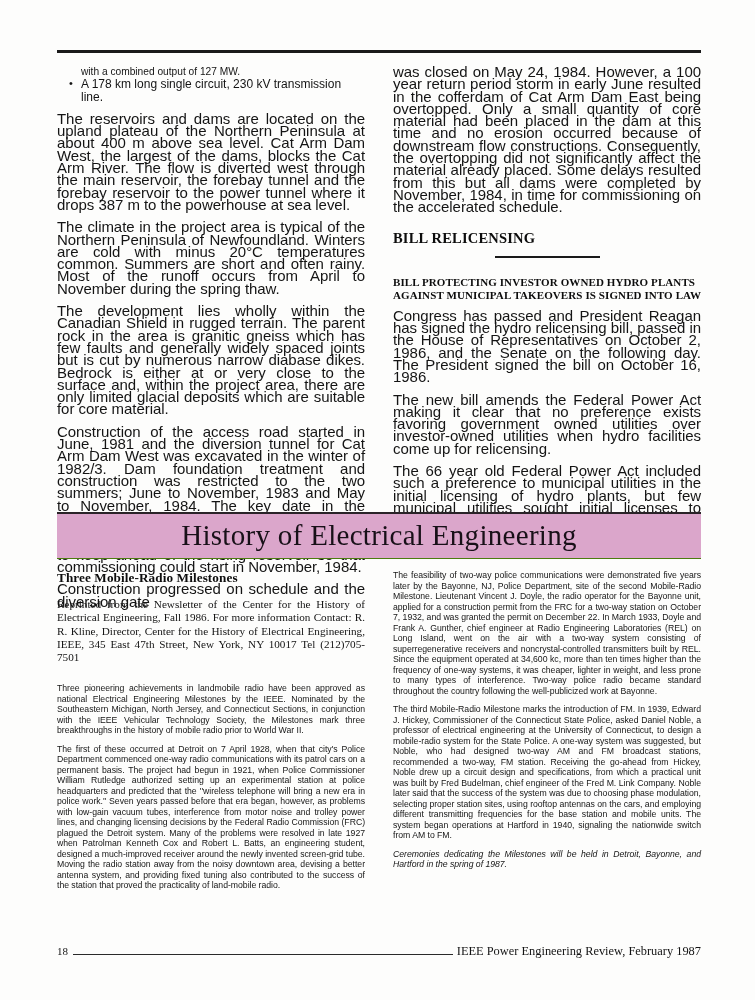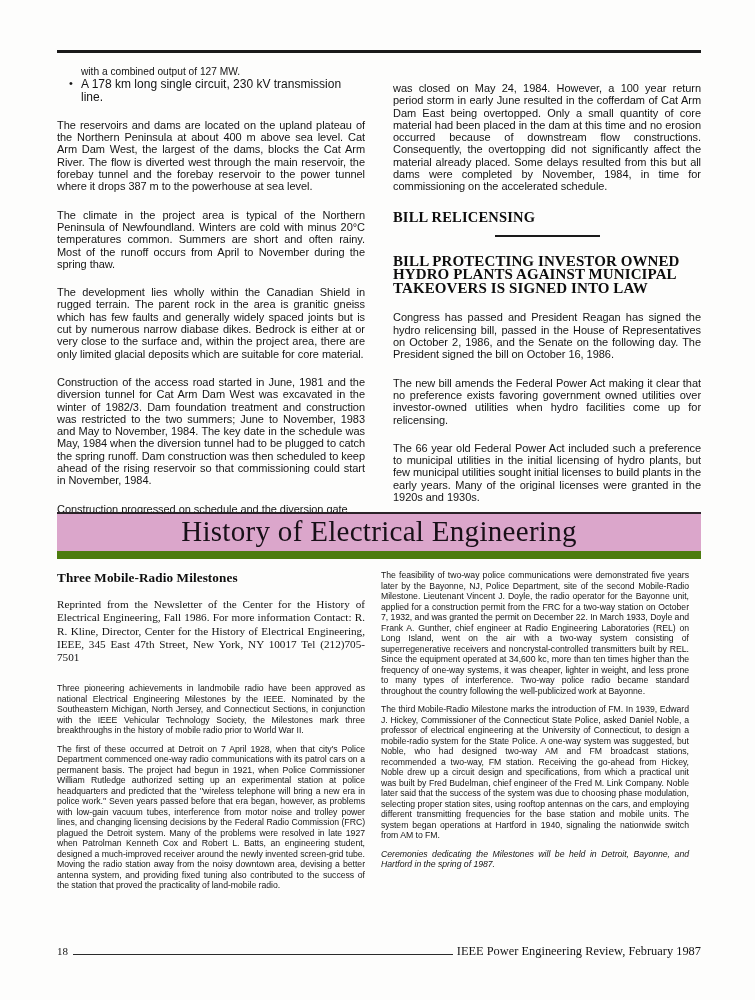--- a/index.html
+++ b/index.html
@@ -42,23 +42,23 @@
     width: 644px;
     height: 420px;
     display: flex;
     gap: 28px;
   }
   .col {
     width: 308px;
   }
 
   p.body {
-    margin: 16px 0 10px 0;
+    margin: 0 0 10px 0;
     font-family: "Liberation Sans", sans-serif;
-    font-size: 11px;
+    font-size: 15px;
     line-height: 12.3px;
     text-align: justify;
     letter-spacing: -0.05px;
     color: #141414;
   }
 
   ul.bullets {
     margin: 0 0 10px 0;
     padding: 0;
     list-style: none;
@@ -96,36 +96,36 @@
     width: 105px;
     height: 2px;
     background: #1a1a1a;
     margin: 9px auto 18px auto;
   }
 
   h3.sub-head {
     margin: 0 0 7px 0;
     font-family: "Liberation Serif", serif;
     font-weight: bold;
-    font-size: 15px;
+    font-size: 11px;
     line-height: 13.6px;
     letter-spacing: 0.1px;
     color: #0d0d0d;
   }
 
   
   .banner {
     position: absolute;
     left: 57px;
     top: 512px;
     width: 644px;
     height: 47px;
     background: #dba6cb;
     border-top: 2px solid #2a2328;
-    border-bottom: 8px solid #4d7c0f;
+    border-bottom: 1px solid #4d7c0f;
     box-sizing: border-box;
     display: flex;
     align-items: center;
     justify-content: center;
   }
   .banner-title {
     font-family: "Liberation Serif", serif;
     font-size: 29px;
     color: #181018;
     letter-spacing: 0.3px;
@@ -134,21 +134,21 @@
   }
 
   
   .lower {
     position: absolute;
     left: 57px;
     top: 570px;
     width: 644px;
     height: 360px;
     display: flex;
-    gap: 16px;
+    gap: 28px;
   }
 
   h3.art-head {
     margin: 0 0 12px 0;
     font-family: "Liberation Serif", serif;
     font-weight: bold;
     font-size: 13.2px;
     color: #0d0d0d;
     letter-spacing: 0.1px;
   }

